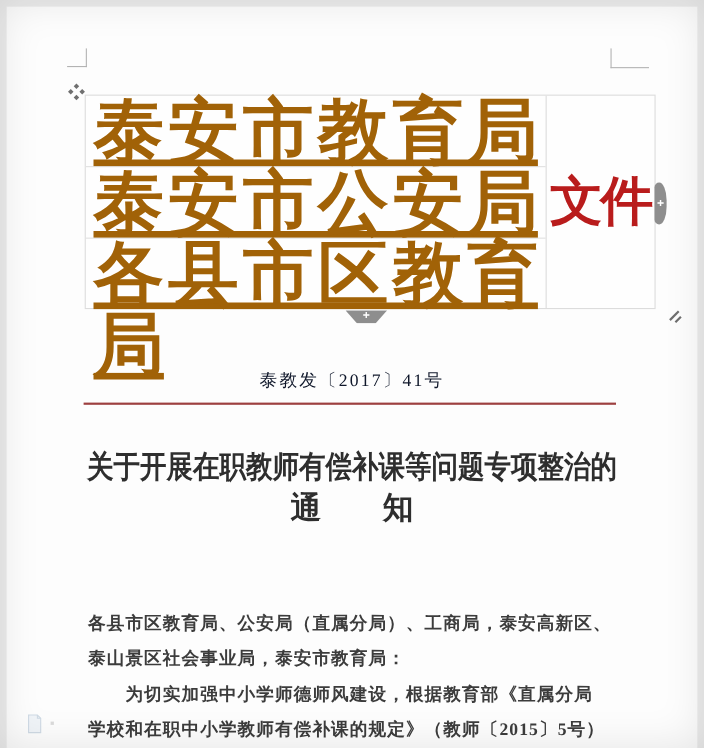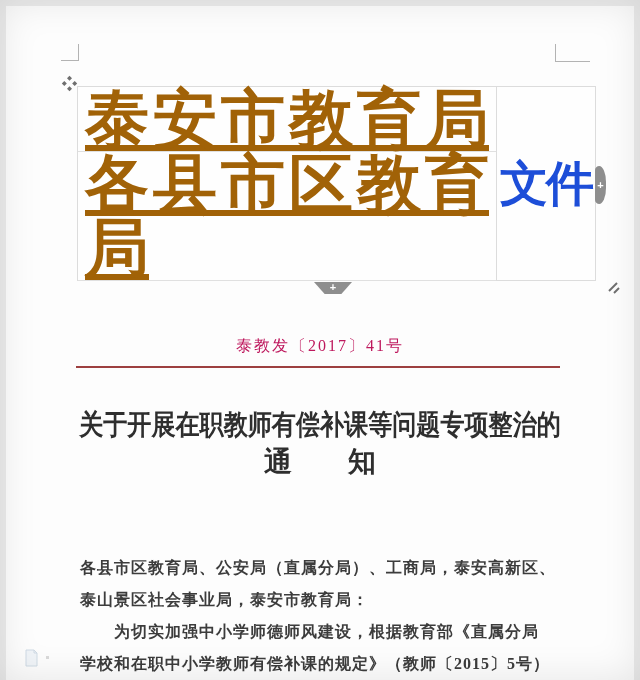--- a/index.html
+++ b/index.html
@@ -41,21 +41,21 @@
   .hrow:nth-child(2){border-bottom:1px solid #e0e0e0;}
   .agency{
     display:block;width:100%;
     font-size:64px;font-weight:bold;color:#a16207;line-height:1;
     text-align:justify;text-align-last:justify;text-decoration:underline;
   }
   .hcol-right{
     flex:1;display:flex;align-items:center;justify-content:center;
   }
   .wenjian{
-    font-size:48px;font-weight:bold;color:#1d4ed8;letter-spacing:-2px;line-height:1;
+    font-size:48px;font-weight:bold;color:#b91c1c;letter-spacing:-2px;line-height:1;
   }
 
   
   .insert-col{
     position:absolute;left:595px;top:166px;width:11px;height:38px;
     background:#8e8e8e;border-radius:5px 8px 8px 5px/5px 19px 19px 5px;
     display:flex;align-items:center;justify-content:center;
     color:#fff;font-size:11px;font-weight:bold;cursor:pointer;
   }
   .insert-row{
@@ -64,21 +64,21 @@
     clip-path:polygon(0 0,100% 0,72% 100%,28% 100%);
     display:flex;align-items:flex-start;justify-content:center;
     color:#fff;font-size:11px;font-weight:bold;line-height:10px;cursor:pointer;
   }
   .resize-grip{position:absolute;left:606px;top:280px;width:16px;height:16px;cursor:nwse-resize;}
 
   
   .doc-number{
     position:absolute;left:0;right:0;top:336px;text-align:center;
     font-family:"Liberation Serif", serif;
-    font-size:16px;color:#be185d;letter-spacing:2px;white-space:pre;
+    font-size:16px;color:#0f172a;letter-spacing:2px;white-space:pre;
   }
 
   
   .red-rule{
     position:absolute;left:76px;top:366px;width:484px;height:2px;
     background:#9d4040;
   }
 
   
   .title-block{
@@ -119,20 +119,23 @@
     </g>
   </svg>
 </div>
 
 <div class="htable">
   <div class="hcol-left">
     <div class="hrow">
       <span class="agency">泰安市教育局</span>
     </div>
     <div class="hrow">
+      <span class="agency">泰安市公安局</span>
+    </div>
+    <div class="hrow">
       <span class="agency">各县市区教育局</span>
     </div>
   </div>
   <div class="hcol-right">
     <span class="wenjian">文件</span>
   </div>
 </div>
 
 <div class="insert-col">+</div>
 <div class="insert-row">+</div>

